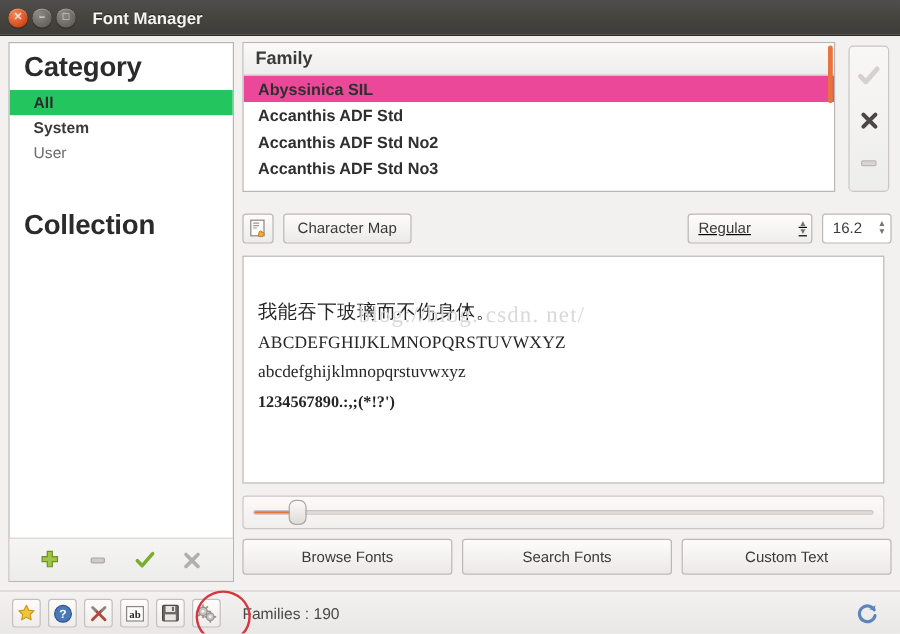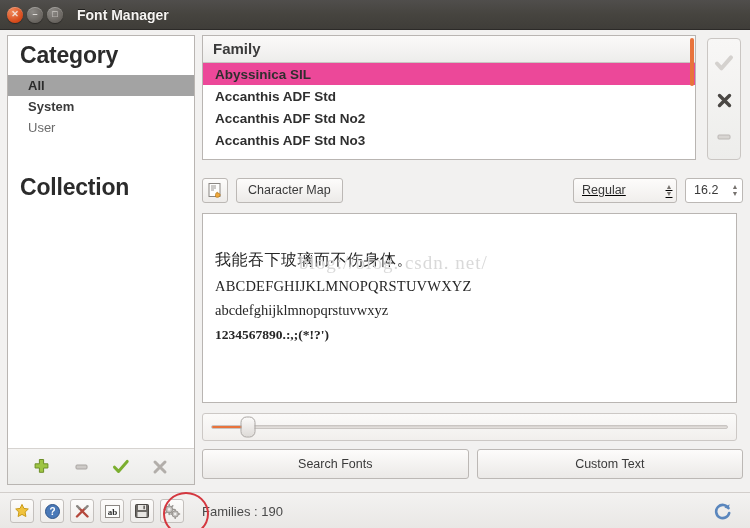--- a/index.html
+++ b/index.html
@@ -57,21 +57,21 @@
   .sec-head {
     font-size: 23px; font-weight: bold; color: #2b2b2b;
     padding: 6px 0 6px 12px; letter-spacing: -0.2px;
   }
   .cat-list { list-style: none; margin: 0; padding: 0; }
   .cat-item {
     padding: 3px 0 3px 20px; font-size: 13px; color: #3a3a3a;
   }
   .cat-item.bold { font-weight: bold; }
   .cat-item.sel {
-    background: #a3a3a3; font-weight: bold; color: #2b2b2b;
+    background: #22c55e; font-weight: bold; color: #2b2b2b;
   }
   .cat-item.dim { color: #6b6b6b; }
   .side-toolbar {
     height: 36px; border-top: 1px solid #d6d3d0;
     background: linear-gradient(to bottom, #f6f5f4, #ececea);
     display: flex; align-items: center; justify-content: space-around;
     padding: 0 14px; box-sizing: border-box;
   }
   .side-toolbar .tb {
     width: 22px; height: 22px; display: flex; align-items: center; justify-content: center;
@@ -353,20 +353,21 @@
       </div>
 
       <div class="slider-wrap">
         <div class="track">
           <div class="track-fill" id="slider-fill" style="width: 7%; background: rgb(232, 115, 60);"></div>
           <div class="knob" id="slider-knob" style="left: 7%;"></div>
         </div>
       </div>
 
       <div class="modes">
+        <div class="mode-btn">Browse Fonts</div>
         <div class="mode-btn">Search Fonts</div>
         <div class="mode-btn">Custom Text</div>
       </div>
 
     </div>
   </div>
 
   <div class="statusbar">
     <div class="sb-icons">
       <div class="sb-icon">

